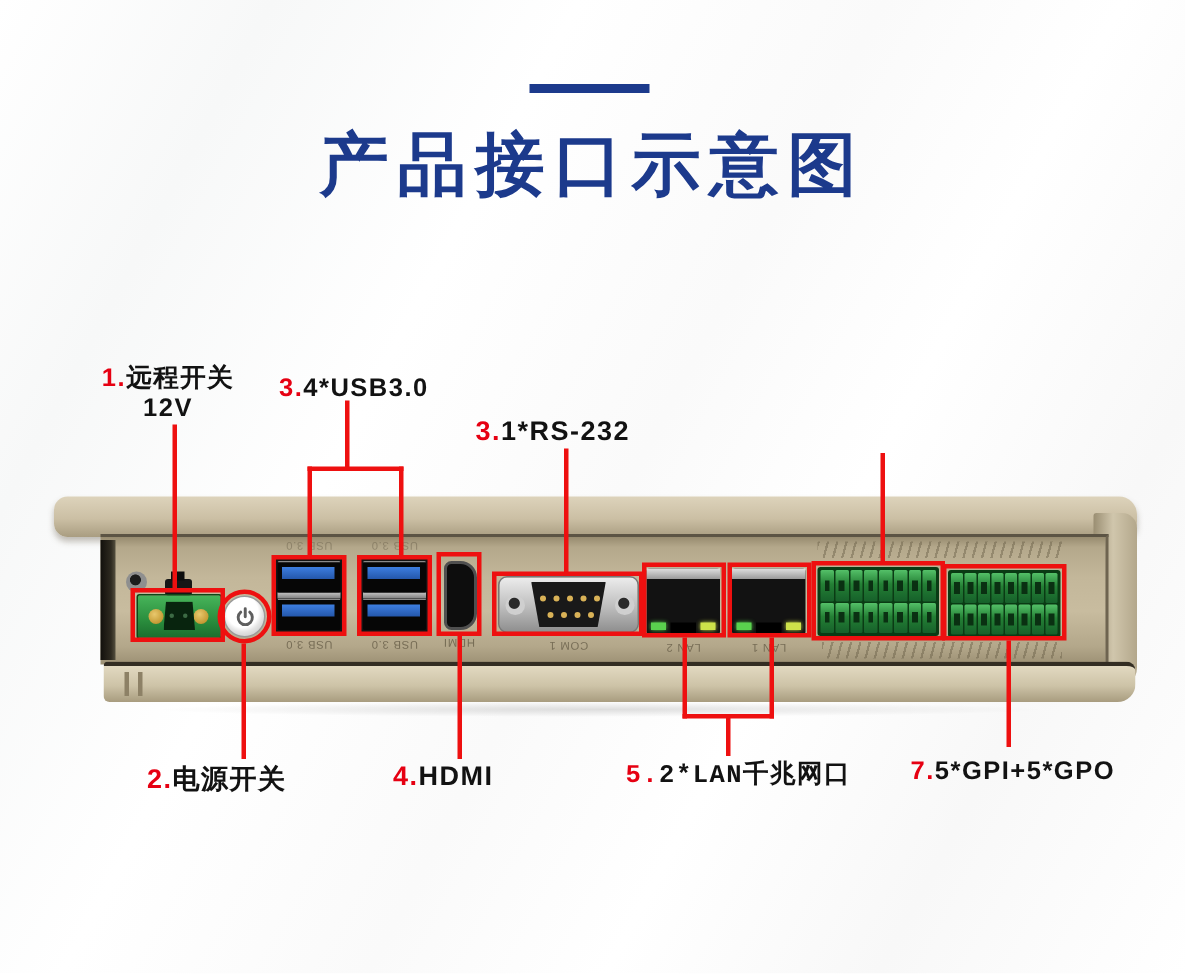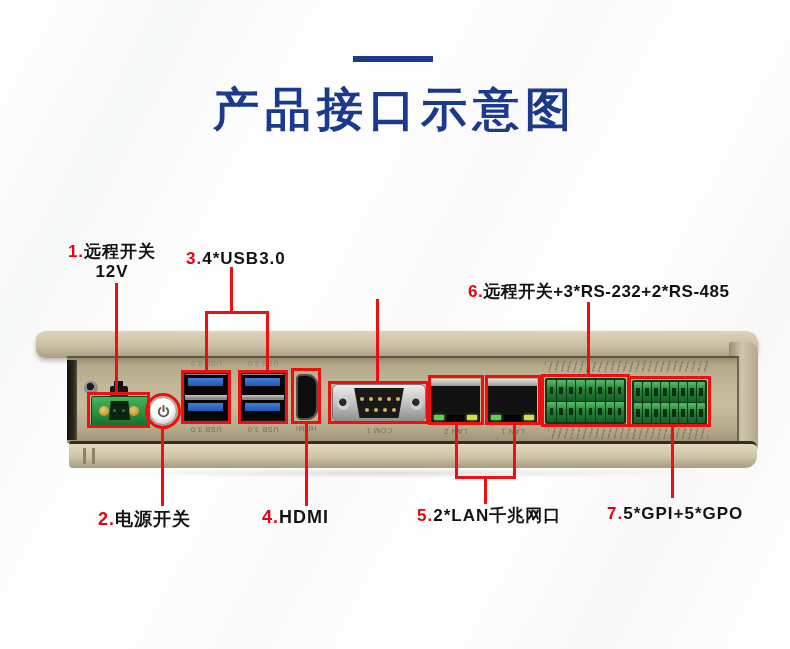--- a/index.html
+++ b/index.html
@@ -15,21 +15,21 @@
   
   .co{position:absolute;font-weight:bold;color:#121212;white-space:nowrap;letter-spacing:1px;}
   .co .n{color:#e60012;}
   .fs17{font-size:17px;} .fs18{font-size:18px;}
   #co-power-in{left:58px;top:242px;width:108px;text-align:center;line-height:20px;font-size:17px;}
   #co-usb{left:186px;top:249px;} 
   #co-rs232{left:317px;top:277px;}
   #co-remote{left:468px;top:280px;letter-spacing:0.5px;}
   #co-power-sw{left:98px;top:507px;}
   #co-hdmi{left:262px;top:507px;text-align:right;}
-  #co-lan{left:417px;top:504px;}
+  #co-lan{left:417px;top:504px;font-family:Liberation Mono, monospace;}
   #co-gpio{left:607px;top:504px;}
 
   
   .rl{position:absolute;background:#ee1010;}
   .rr{position:absolute;border:3px solid #ee1010;box-sizing:border-box;}
 
   
   .bezel{position:absolute;left:36px;top:331px;width:722px;height:27px;border-radius:9px 12px 10px 9px;
     background:linear-gradient(180deg,#ddd3bb 0%,#cbbfa4 55%,#a99d81 100%);
     box-shadow:0 3px 4px rgba(80,70,50,.35);}
@@ -254,22 +254,22 @@
   <div class="rl" style="left:484px;top:476px;width:3px;height:28px;"></div>
   <div class="rl" style="left:671px;top:427px;width:3px;height:71px;"></div>
 
   <div id="co-power-in" class="co">
     <div><span class="n">1.</span><span>远程开关</span></div>
     <div>12V</div>
   </div>
   <div id="co-usb" class="co fs17">
     <span class="n">3.</span><span>4*USB3.0</span>
   </div>
-  <div id="co-remote" class="co fs17">
-    <span class="n">6.</span><span>远程开关+3*RS-232+2*RS-485</span>
+  <div id="co-rs232" class="co fs18">
+    <span class="n">3.</span><span>1*RS-232</span>
   </div>
   <div id="co-power-sw" class="co fs18">
     <span class="n">2.</span><span>电源开关</span>
   </div>
   <div id="co-hdmi" class="co fs18">
     <span class="n">4.</span><span>HDMI</span>
   </div>
   <div id="co-lan" class="co fs17">
     <span class="n">5.</span><span>2*LAN千兆网口</span>
   </div>

